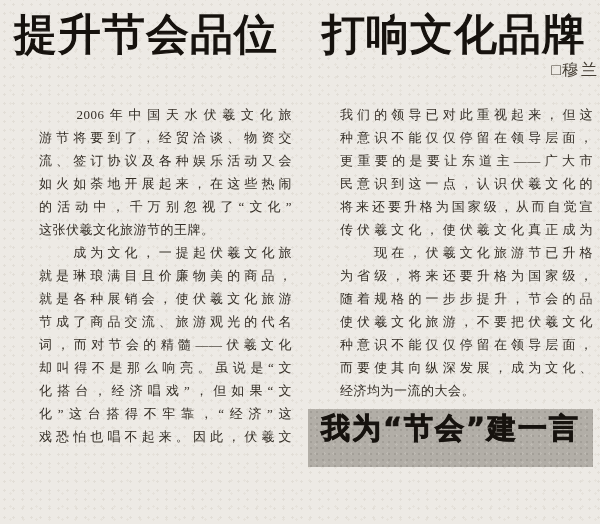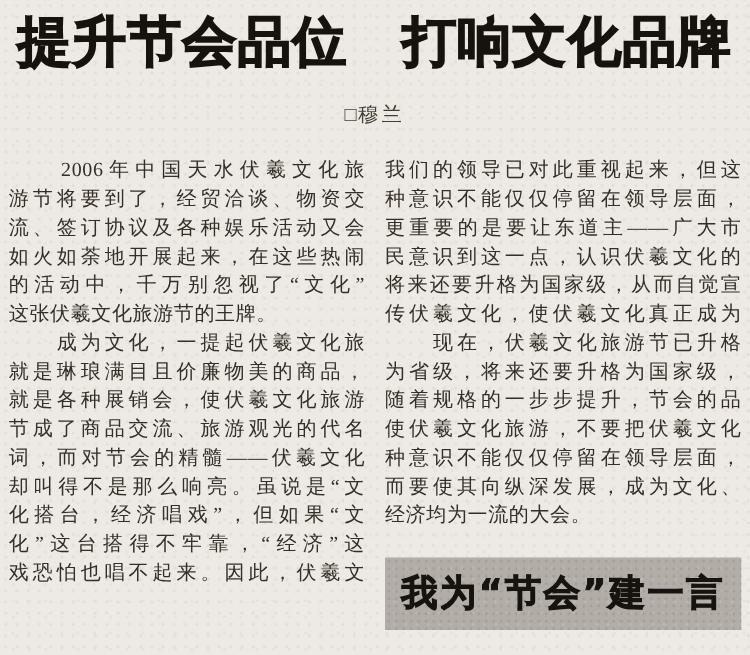--- a/index.html
+++ b/index.html
@@ -19,64 +19,64 @@
     background-size: 9px 9px, 13px 13px;
     background-position: 0 0, 4px 6px;
     box-sizing: border-box;
   }
   .title {
     margin: 0;
     padding-top: 8px;
     text-align: center;
     white-space: nowrap;
     font-family: "DejaVu Sans", "Liberation Sans", sans-serif;
-    font-weight: bold;
+    font-weight: normal;
     font-size: 43px;
     line-height: 1.22;
     letter-spacing: 1px;
     color: #16120e;
     -webkit-text-stroke: 1.3px #16120e;
   }
   .byline {
-    margin-top: 22px;
-    text-align: center;
+    text-align: right;
     font-size: 16px;
     letter-spacing: 3px;
     color: #453e34;
   }
   .byline .sq { letter-spacing: 0; margin-right: 1px; }
   .columns {
     display: flex;
     gap: 16px;
     padding: 0 7px;
     margin-top: 22px;
   }
   .column { flex: 1; min-width: 0; }
   .line {
-    font-size: 16px;
+    font-size: 13px;
     line-height: 23px;
     color: #342e26;
     letter-spacing: 0.5px;
     text-align: left;
+    margin-left: 32px;
   }
   .line.fill {
     text-align: justify;
     text-align-last: justify;
   }
   .banner {
-    margin-top: 22px;
+    margin-top: 7px;
     height: 58px;
     background-color: #b2aea7;
     background-image:
       radial-gradient(#a39f98 1px, transparent 1.3px),
       radial-gradient(#bdb9b2 1px, transparent 1.3px);
     background-size: 6px 6px, 9px 9px;
     background-position: 0 0, 3px 4px;
     display: flex;
-    align-items: center;
+    align-items: flex-start;
     justify-content: center;
   }
   .banner span {
     font-family: "DejaVu Sans", "Liberation Sans", sans-serif;
     font-weight: bold;
     font-size: 29px;
     letter-spacing: 2px;
     color: #17130f;
     -webkit-text-stroke: 0.8px #17130f;
     white-space: nowrap;

